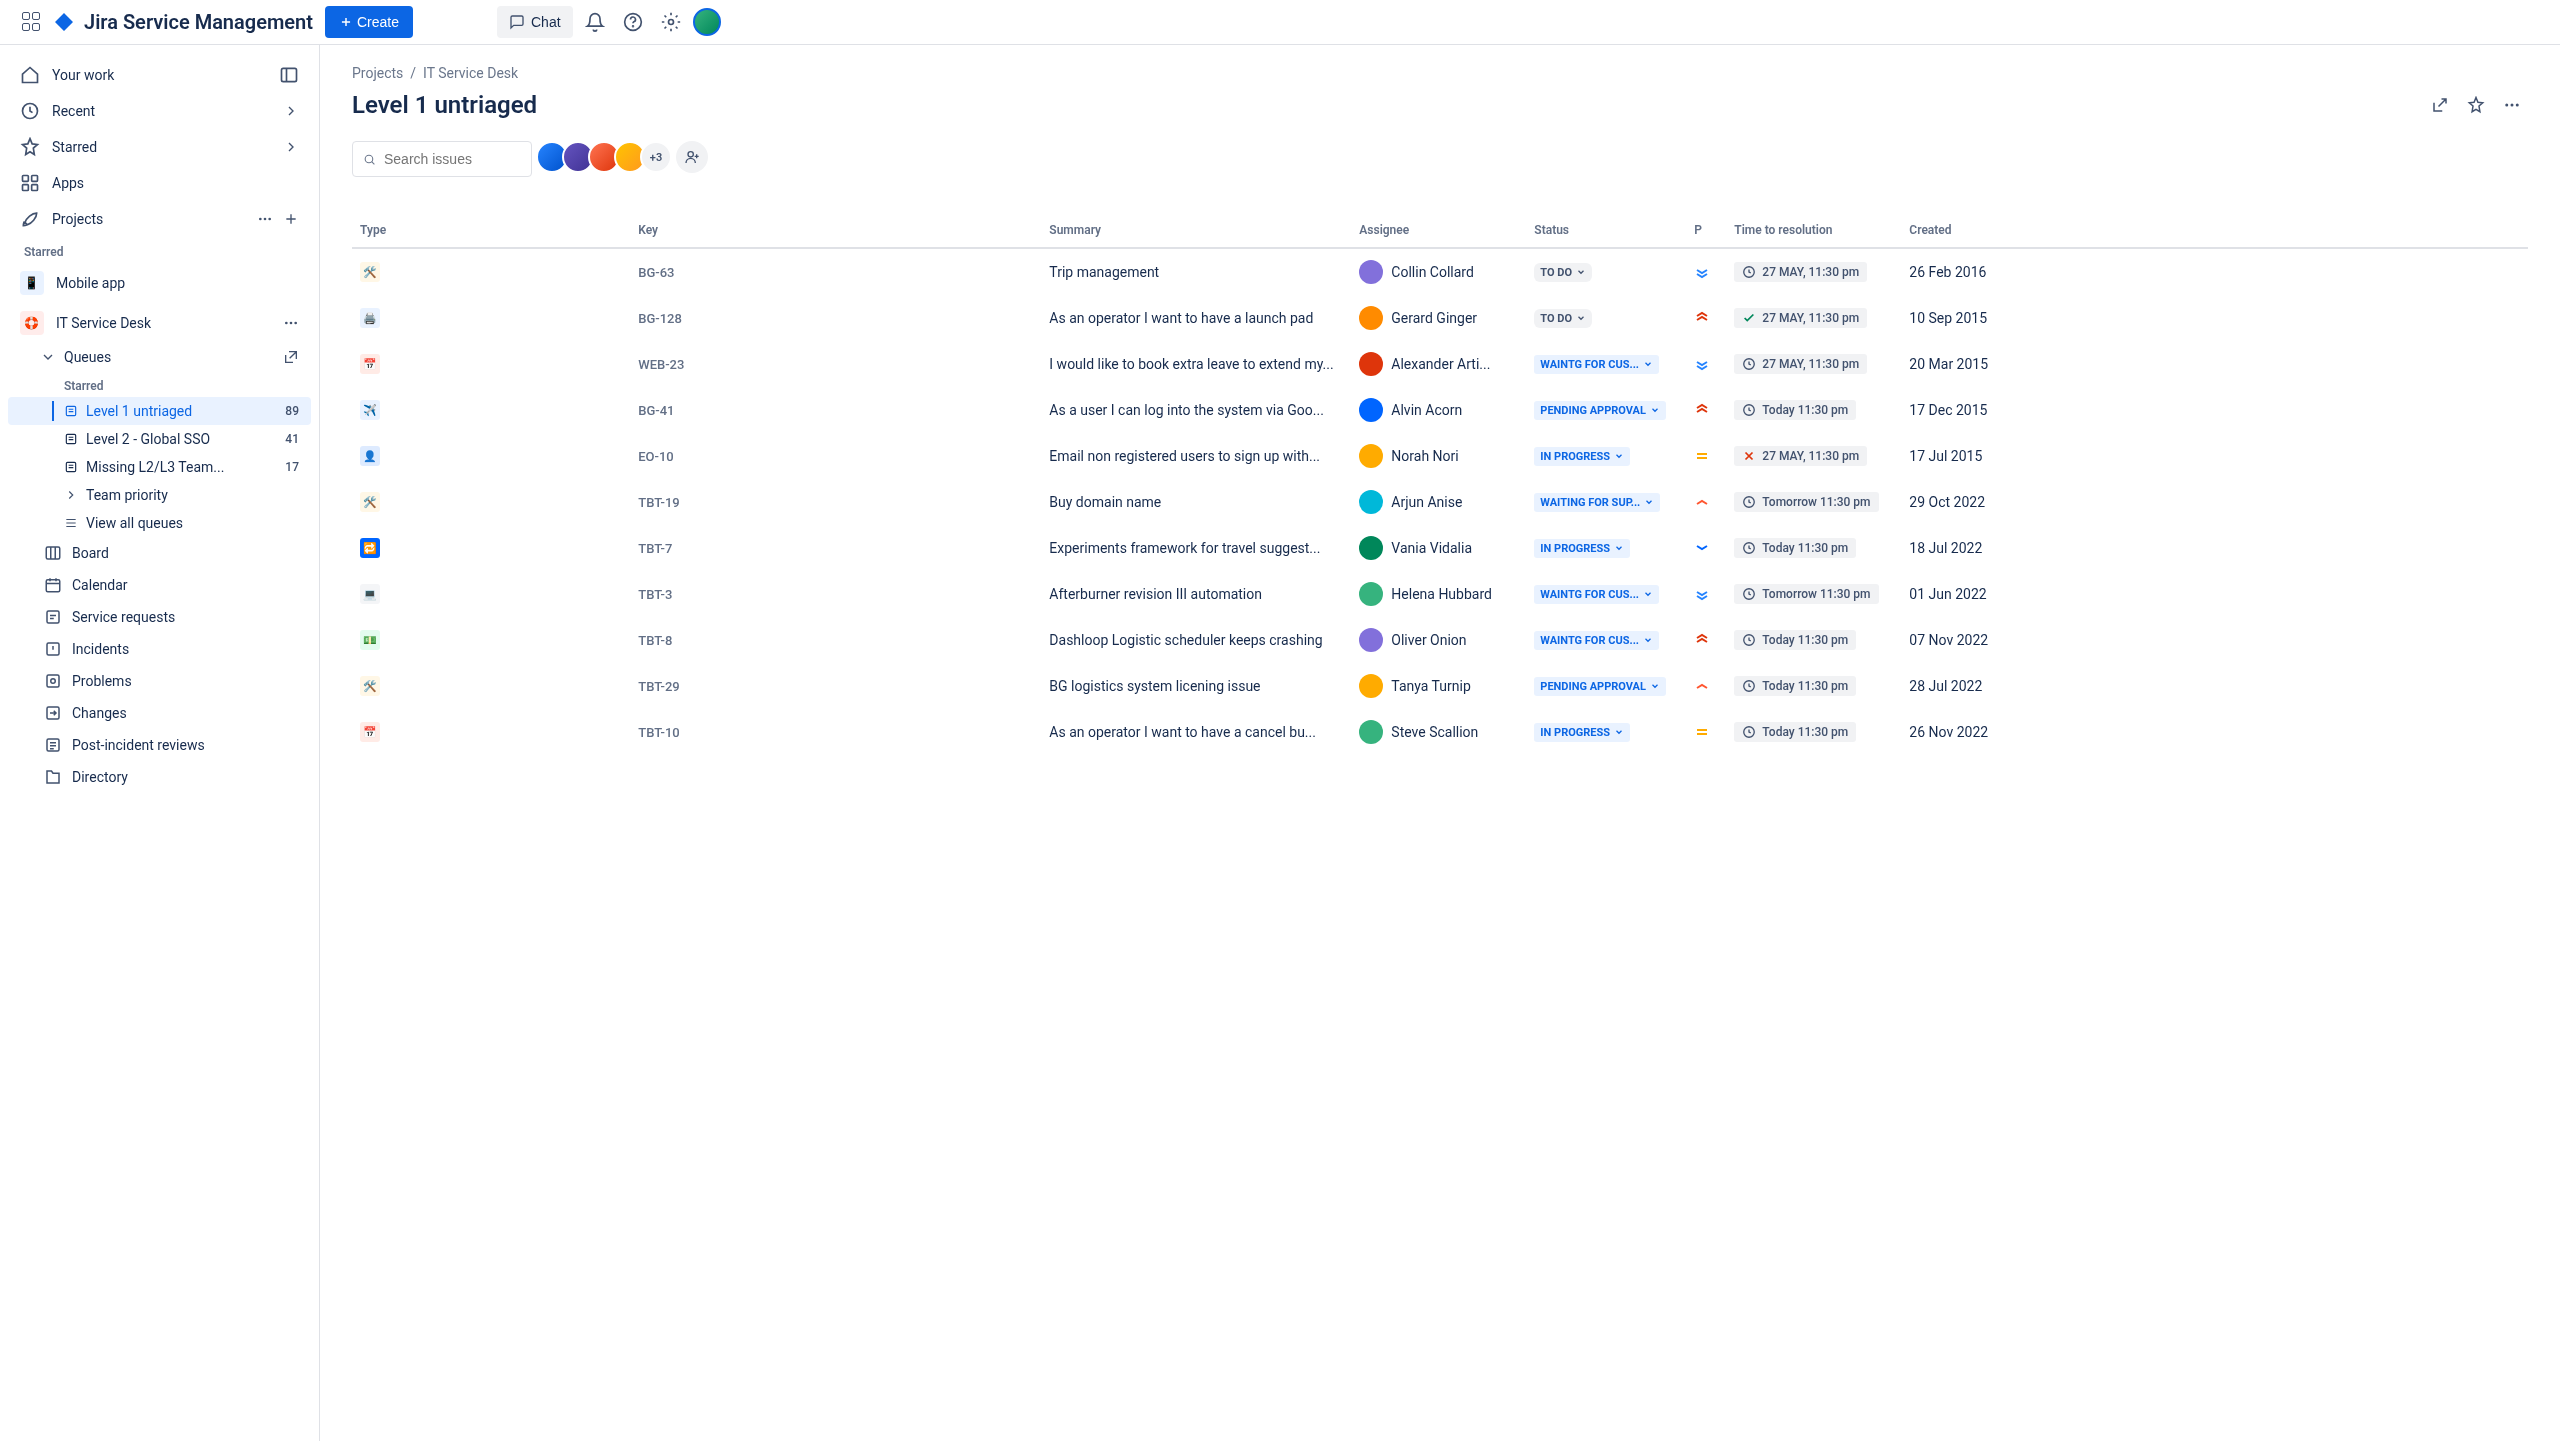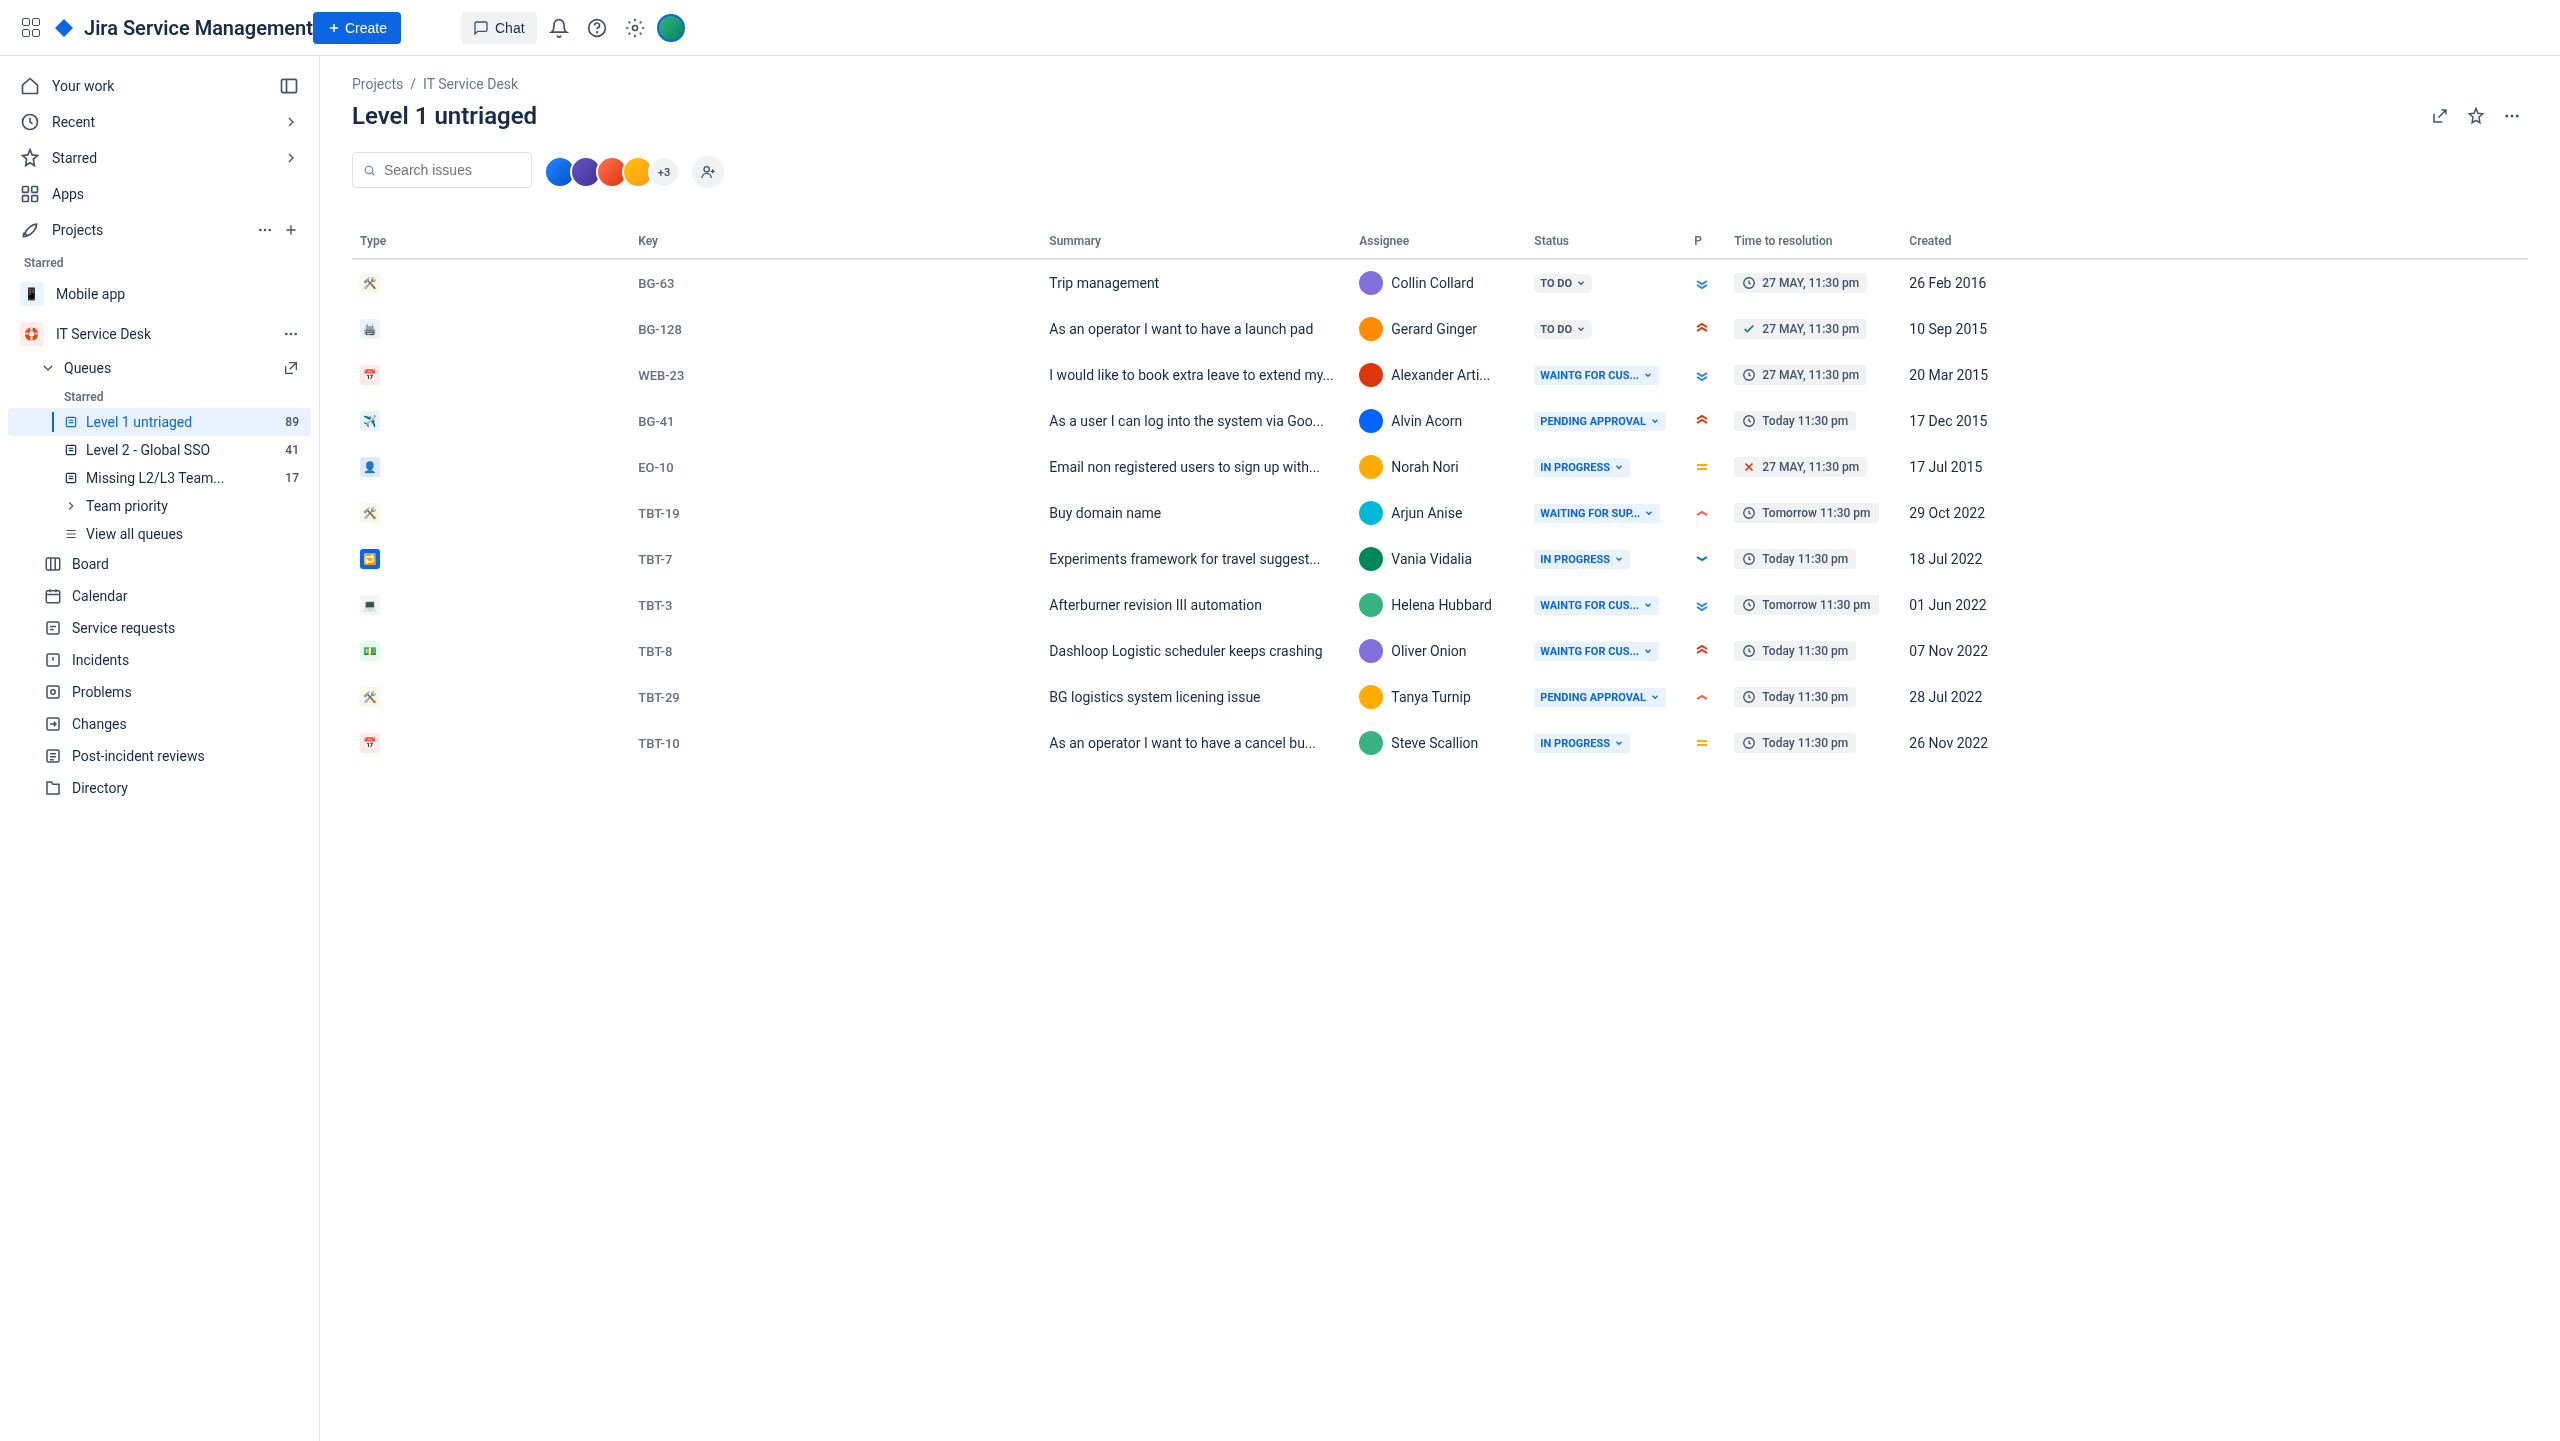--- a/index.html
+++ b/index.html
@@ -1,18 +1,18 @@
 <!DOCTYPE html>
 <html><head>
 <meta charset="utf-8">
 <style>
 * { box-sizing: border-box; margin: 0; padding: 0; }
 body { font-family: -apple-system, BlinkMacSystemFont, "Segoe UI", Roboto, sans-serif; background: #fff; color: #172B4D; font-size: 14px; }
 .app { display: flex; flex-direction: column; height: 100vh; width: 100vw; }
-.topbar { display: flex; align-items: center; padding: 18px 20px; border-bottom: 1px solid #DFE1E6; gap: 0; height: 56px; }
+.topbar { display: flex; align-items: center; padding: 18px 20px; border-bottom: 1px solid #DFE1E6; gap: 12px; height: 45px; }
 .logo-group { display: flex; align-items: center; gap: 8px; }
 .app-switcher { width: 24px; height: 24px; display: flex; flex-wrap: wrap; gap: 2px; padding: 2px; cursor: pointer; }
 .app-switcher span { width: 8px; height: 8px; border: 1.5px solid #42526E; border-radius: 2px; }
 .logo-mark { width: 24px; height: 24px; }
 .logo-text { font-size: 20px; font-weight: 600; color: #172B4D; }
 .search-wrap { flex: 1; display: flex; justify-content: center; }
 .search-box { width: 690px; height: 40px; border: 1px solid #DFE1E6; border-radius: 6px; display: flex; align-items: center; padding: 0 12px; gap: 8px; }
 .search-box input { border: none; outline: none; flex: 1; text-align: center; font-size: 14px; color: #6B778C; }
 .create-btn { background: #0C66E4; color: #fff; border: none; border-radius: 4px; padding: 8px 14px; font-size: 14px; font-weight: 500; display: flex; align-items: center; gap: 4px; cursor: pointer; }
 .top-actions { display: flex; align-items: center; gap: 6px; }
@@ -35,21 +35,21 @@
 .queue-item.active { background: #E9F2FF; color: #0C66E4; }
 .queue-item.active::before { content: ""; position: absolute; left: 44px; top: 4px; bottom: 4px; width: 2px; background: #0C66E4; }
 .queue-item .badge { margin-left: auto; font-size: 12px; color: #42526E; font-weight: 500; }
 .sub-item { display: flex; align-items: center; gap: 10px; padding: 7px 12px 7px 36px; border-radius: 4px; cursor: pointer; font-size: 14px; }
 .main { flex: 1; padding: 20px 32px; overflow-y: auto; }
 .breadcrumb { color: #6B778C; font-size: 14px; margin-bottom: 8px; }
 .breadcrumb a { color: #6B778C; text-decoration: none; }
 .page-head { display: flex; align-items: center; margin-bottom: 20px; }
 .page-title { font-size: 24px; font-weight: 600; }
 .page-actions { margin-left: auto; display: flex; gap: 4px; }
-.filter-row { display: flex; align-items: flex-end; gap: 12px; margin-bottom: 18px; padding-bottom: 18px;}
+.filter-row { display: flex; align-items: flex-start; gap: 4px; margin-bottom: 18px; padding-bottom: 18px;}
 .issue-search { width: 180px; height: 36px; border: 1px solid #DFE1E6; border-radius: 4px; display: flex; align-items: center; padding: 0 10px; gap: 8px; }
 .issue-search input { border: none; outline: none; width: 100%; font-size: 14px; }
 .avatar-stack { display: flex; align-items: center; }
 .avatar-stack .av { width: 32px; height: 32px; border-radius: 50%; border: 2px solid #fff; margin-left: -6px; }
 .avatar-stack .av:first-child { margin-left: 0; }
 .avatar-stack .more-av { width: 32px; height: 32px; border-radius: 50%; background: #F1F2F4; display: flex; align-items: center; justify-content: center; font-size: 11px; font-weight: 600; margin-left: -6px; border: 2px solid #fff; color: #42526E;}
 .add-person { width: 32px; height: 32px; border-radius: 50%; background: #F1F2F4; display: flex; align-items: center; justify-content: center; cursor: pointer; color: #42526E; }
 table { width: 100%; border-collapse: collapse; }
 thead th { text-align: left; font-size: 12px; font-weight: 600; color: #626F86; padding: 10px 8px; border-bottom: 2px solid #DFE1E6; }
 tbody td { padding: 11px 8px; font-size: 14px; vertical-align: middle;}

